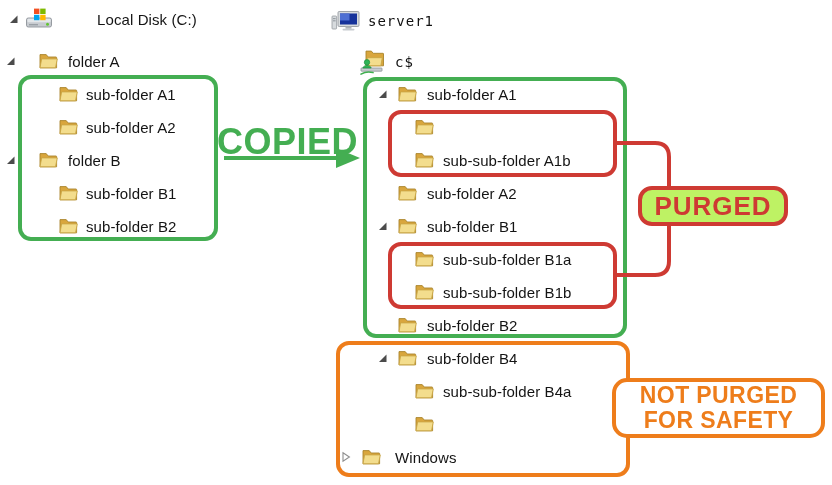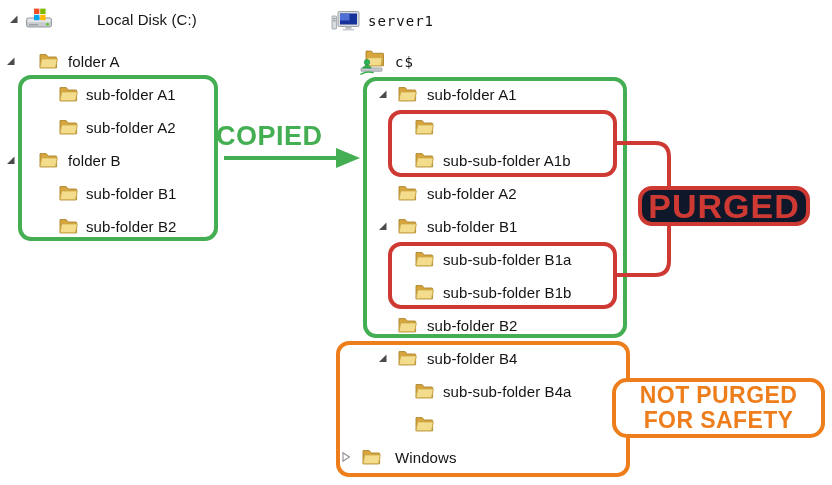--- a/index.html
+++ b/index.html
@@ -19,26 +19,26 @@
   .node-label.mono{font-family:"DejaVu Sans Mono",monospace;font-size:14px;letter-spacing:1px;color:#111;}
   .box{position:absolute;box-sizing:border-box;border-radius:13px;pointer-events:none;z-index:2;background:transparent;}
   .gbox{border:4px solid var(--green);}
   .left-gbox{left:18px;top:75px;width:200px;height:166px;}
   .right-gbox{left:363px;top:77px;width:264px;height:261px;}
   .rbox{border:4px solid var(--red);}
   .rbox-a{left:388px;top:110px;width:229px;height:67px;}
   .rbox-b{left:388px;top:242px;width:229px;height:67px;}
   .obox{border:4px solid var(--orange);left:336px;top:341px;width:294px;height:136px;}
   .connector{position:absolute;left:0;top:0;z-index:3;pointer-events:none;}
-  .copied-text{position:absolute;left:216px;top:121px;width:142px;text-align:left;z-index:4;
-               font-weight:bold;font-size:27px;letter-spacing:.5px;color:var(--green);}
+  .copied-text{position:absolute;left:216px;top:121px;width:142px;text-align:right;z-index:4;
+               font-weight:bold;font-size:36px;letter-spacing:.5px;color:var(--green);}
   .copied-arrow{position:absolute;left:222px;top:145px;z-index:4;}
-  .purged-label{position:absolute;left:638px;top:186px;width:172px;height:40px;box-sizing:border-box;
-                border:4px solid var(--red);border-radius:14px;background:#0f172a;color:var(--red);
-                font-weight:bold;font-size:34px;letter-spacing:1px;display:flex;align-items:center;
+  .purged-label{position:absolute;left:638px;top:186px;width:150px;height:40px;box-sizing:border-box;
+                border:4px solid var(--red);border-radius:14px;background:#bef264;color:var(--red);
+                font-weight:bold;font-size:26px;letter-spacing:1px;display:flex;align-items:center;
                 justify-content:center;z-index:4;}
   .notpurged-label{position:absolute;left:612px;top:378px;width:213px;height:60px;box-sizing:border-box;
                 border:4px solid var(--orange);border-radius:15px;background:#fff;color:var(--orange);
                 font-weight:bold;font-size:23px;line-height:25px;letter-spacing:.4px;display:flex;
                 flex-direction:column;align-items:center;justify-content:center;z-index:4;}
 </style>
 </head>
 <body>
 
 <div class="stage">

